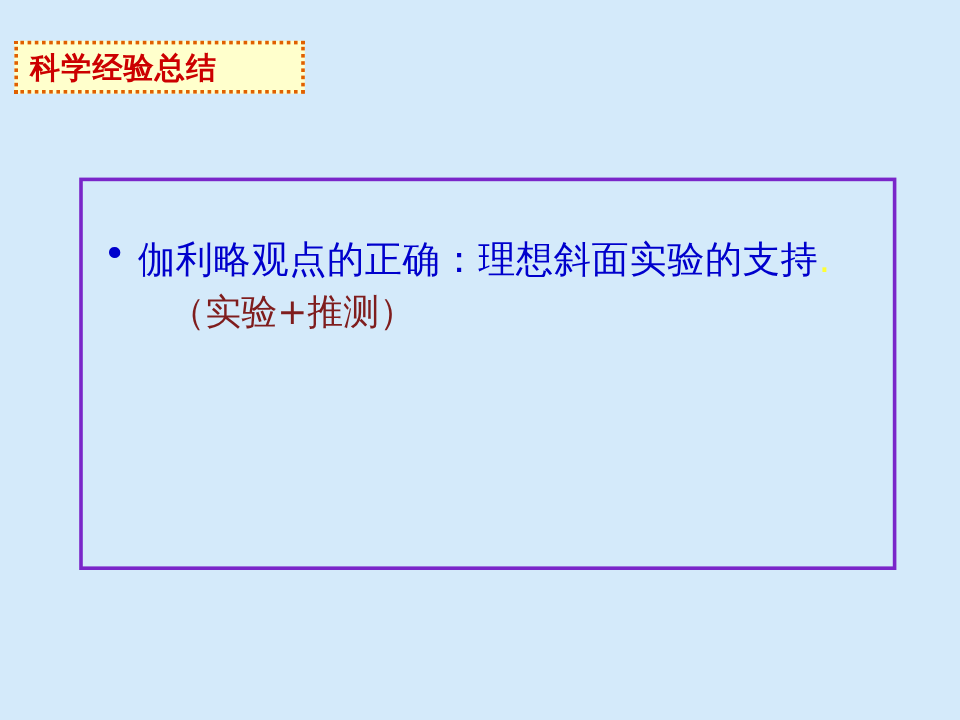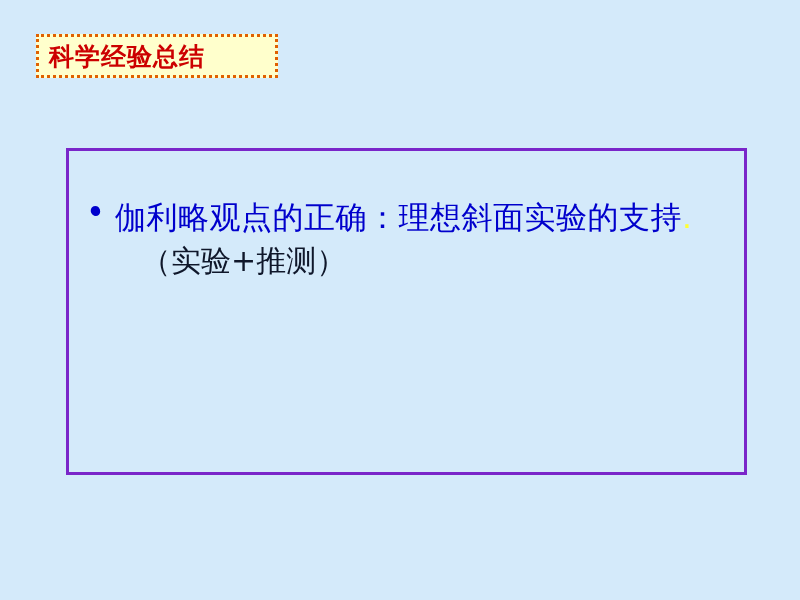--- a/index.html
+++ b/index.html
@@ -15,21 +15,21 @@
     position: relative;
   }
   .slide {
     position: absolute;
     inset: 0;
     background: #d4eafa;
   }
   
   .title-badge {
     position: absolute;
-    left: 36px;
+    left: 12px;
     top: 34px;
     width: 242px;
     height: 44px;
     background: #ffffcc;
     border: 3px dotted #e06000;
     box-sizing: border-box;
     display: flex;
     align-items: center;
     padding-left: 10px;
   }
@@ -88,21 +88,21 @@
     font-size: 31px;
     line-height: 1.3;
     letter-spacing: 0.5px;
     margin-top: 46px;
   }
   .item-2 .bullet-dot { top: 1px; font-size: 30px; }
   .period-yellow {
     color: #ffff33;
   }
   .sub-line {
-    color: #0f172a;
+    color: #7f1d1d;
     font-family: "DejaVu Sans", sans-serif;
     font-size: 30px;
     line-height: 1.2;
     margin-top: 6px;
     padding-left: 72px;
   }
 </style>
 </head>
 <body>
 

